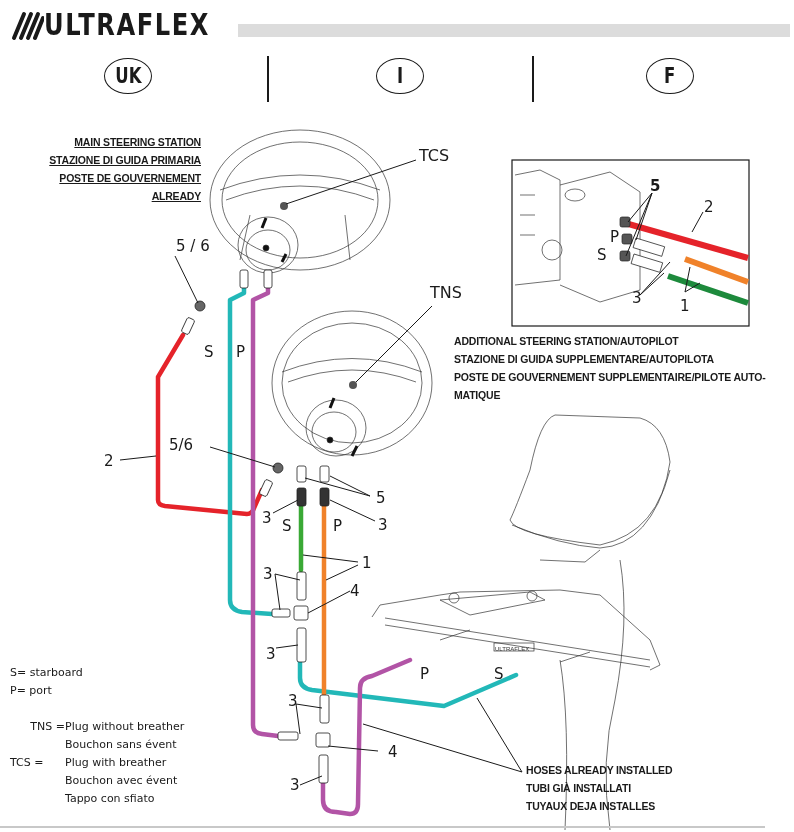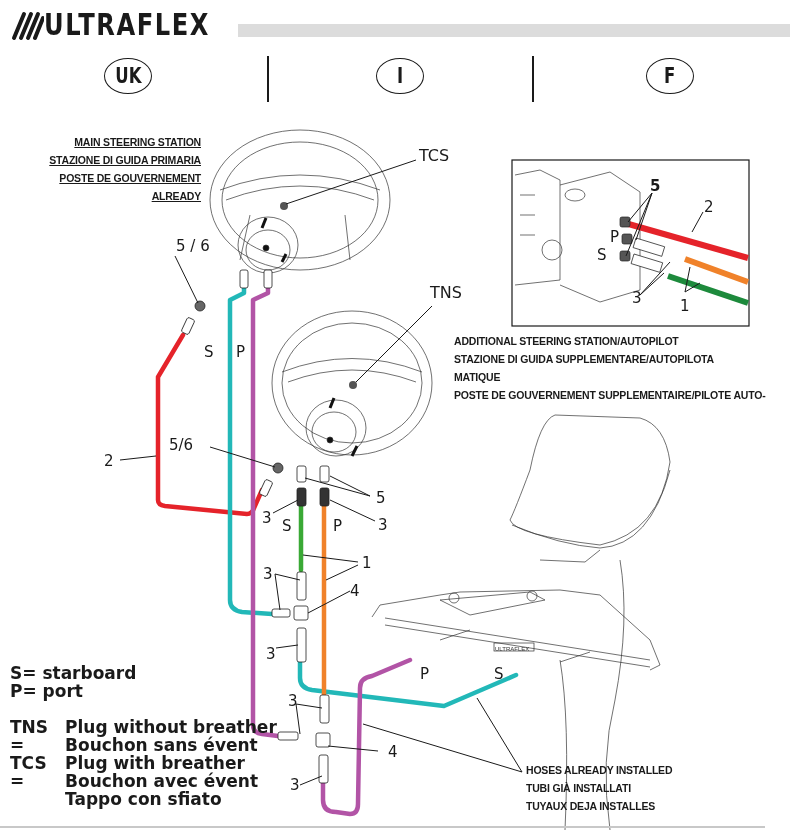--- a/index.html
+++ b/index.html
@@ -5,21 +5,21 @@
   html, body { margin:0; padding:0; background:#ffffff; }
   body { width:794px; height:832px; position:relative; overflow:hidden; font-family:"Liberation Sans", sans-serif; color:#1a1a1a; }
   .abs { position:absolute; }
   .brand { left:44px; top:6px; font-family:"DejaVu Sans", sans-serif; font-weight:bold; font-size:31px; letter-spacing:2px; transform:scaleX(0.78); transform-origin:left top; color:#1a1a1a; }
   .brand-bar { left:238px; top:24px; width:552px; height:13px; background:#dcdcdc; }
   .lang { width:46px; height:34px; border:1.3px solid #1a1a1a; border-radius:50%; text-align:center; line-height:34px; font-weight:bold; font-size:22px; font-family:"DejaVu Sans", sans-serif; transform:scaleX(1); }
   .lang span { display:inline-block; transform:scaleX(0.75); }
   .vdiv { width:2px; height:46px; background:#1a1a1a; top:56px; }
   .cap { font-size:10.5px; font-weight:bold; line-height:18px; letter-spacing:-0.2px; }
   .lbl { font-size:15px; font-family:"DejaVu Sans", sans-serif; }
-  .legend { font-size:17px; line-height:18px; font-family:"DejaVu Sans", sans-serif;font-weight:bold; }
+  .legend { font-size:11px; line-height:18px; font-family:"DejaVu Sans", sans-serif; }
   .bottom-line { left:0; top:826px; width:765px; height:1.5px; background:#c8c8c8; }
   svg { position:absolute; left:0; top:0; }
 </style>
 </head>
 <body>
 
 <div class="abs" style="left:10px;top:8px;">
   <svg width="34" height="34" viewBox="0 0 34 34" style="position:static">
     <g stroke="#1a1a1a" stroke-width="4" stroke-linecap="round">
       <line x1="4" y1="30" x2="14" y2="6"></line>
@@ -196,22 +196,22 @@
 </div>
 <div class="abs lbl" style="left:419px;top:146px;font-size:16px;">TCS</div>
 <div class="abs lbl" style="left:148px;top:237px;margin-left:28px;">5 / 6</div>
 <div class="abs lbl" style="left:204px;top:343px;">S</div>
 <div class="abs lbl" style="left:236px;top:343px;">P</div>
 
 <div class="abs lbl" style="left:430px;top:283px;font-size:16px;">TNS</div>
 <div class="abs cap" style="left:454px;top:332px;">
   <div>ADDITIONAL STEERING STATION/AUTOPILOT</div>
   <div>STAZIONE DI GUIDA SUPPLEMENTARE/AUTOPILOTA</div>
+  <div>POSTE DE GOUVERNEMENT SUPPLEMENTAIRE/PILOTE AUTO-</div>
   <div>MATIQUE</div>
-  <div>POSTE DE GOUVERNEMENT SUPPLEMENTAIRE/PILOTE AUTO-</div>
 </div>
 <div class="abs lbl" style="left:169px;top:436px;">5/6</div>
 <div class="abs lbl" style="left:376px;top:489px;">5</div>
 <div class="abs lbl" style="left:282px;top:517px;">S</div>
 <div class="abs lbl" style="left:333px;top:517px;">P</div>
 
 <div class="abs lbl" style="left:104px;top:452px;">2</div>
 <div class="abs lbl" style="left:262px;top:509px;">3</div>
 <div class="abs lbl" style="left:378px;top:516px;">3</div>
 <div class="abs lbl" style="left:362px;top:554px;">1</div>
@@ -228,21 +228,21 @@
   <div>HOSES ALREADY INSTALLED</div>
   <div>TUBI GIÀ INSTALLATI</div>
   <div>TUYAUX DEJA INSTALLES</div>
 </div>
 
 <div class="abs legend" style="left:10px;top:664px;">
   <div>S= starboard</div>
   <div>P= port</div>
   <div style="height:18px;"></div>
   <div style="display:flex;">
-    <div style="width:55px;">TNS =</div>
+    <div style="width:55px;text-align:right;">TNS =</div>
     <div>
       <div>Plug without breather</div>
       <div>Bouchon sans évent</div>
     </div>
   </div>
   <div style="display:flex;">
     <div style="width:55px;">TCS =</div>
     <div>
       <div>Plug with breather</div>
       <div>Bouchon avec évent</div>

